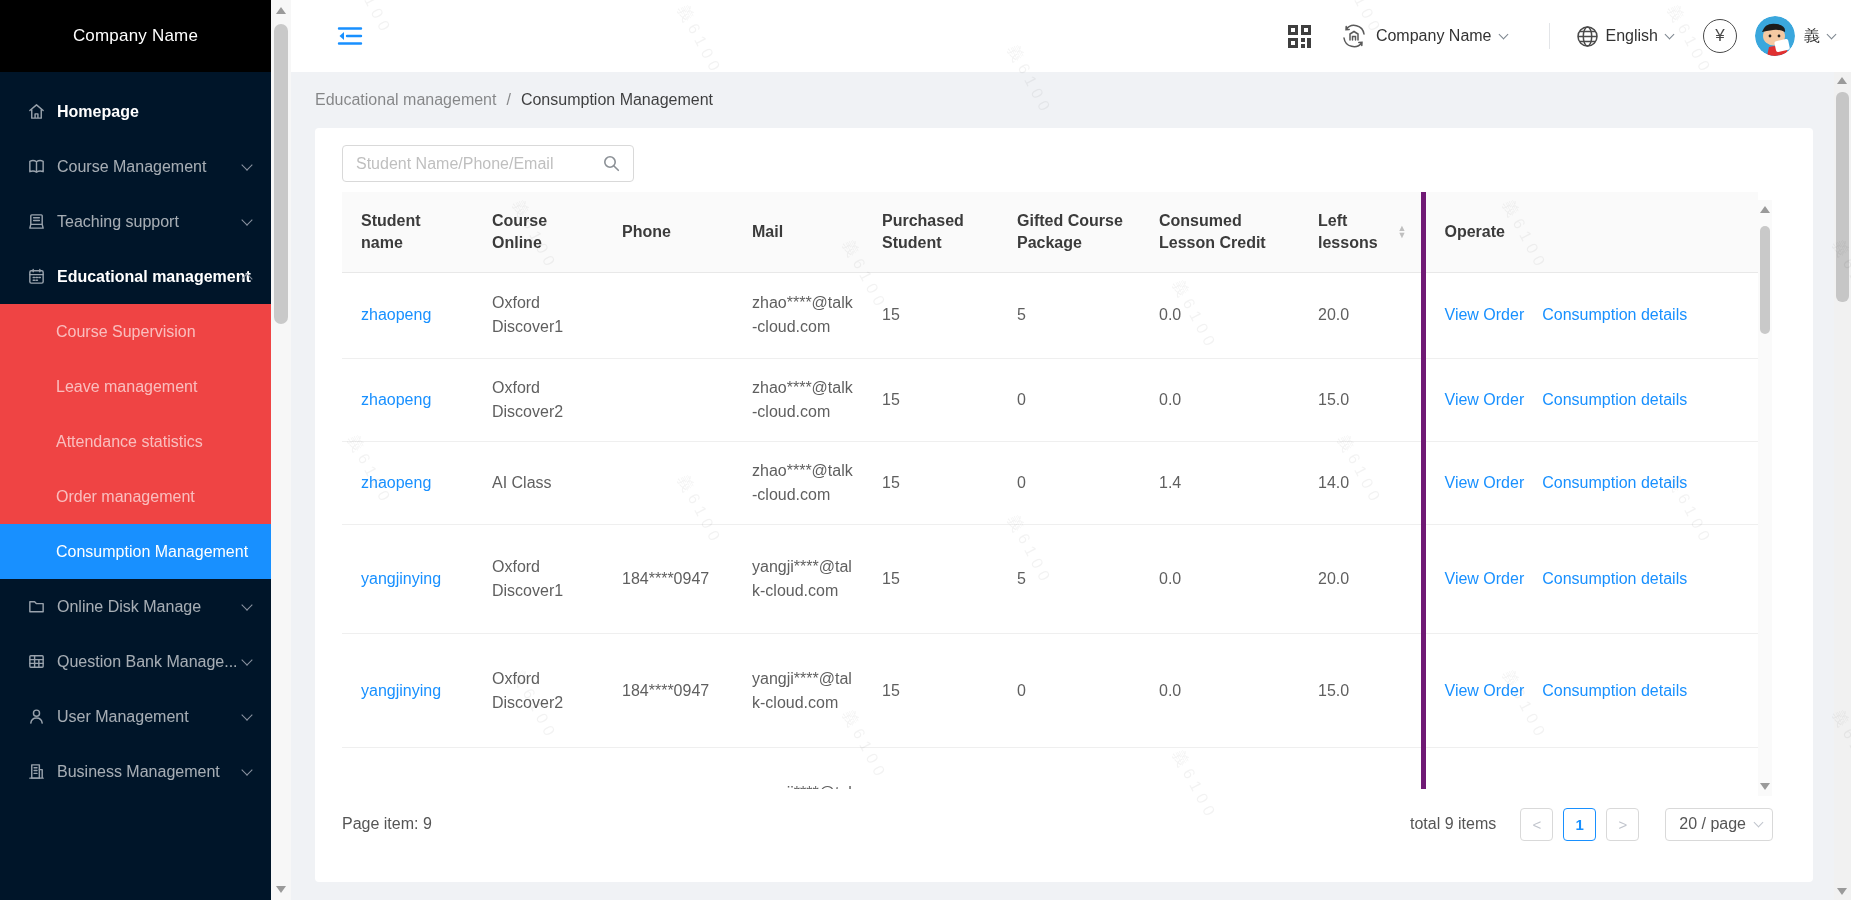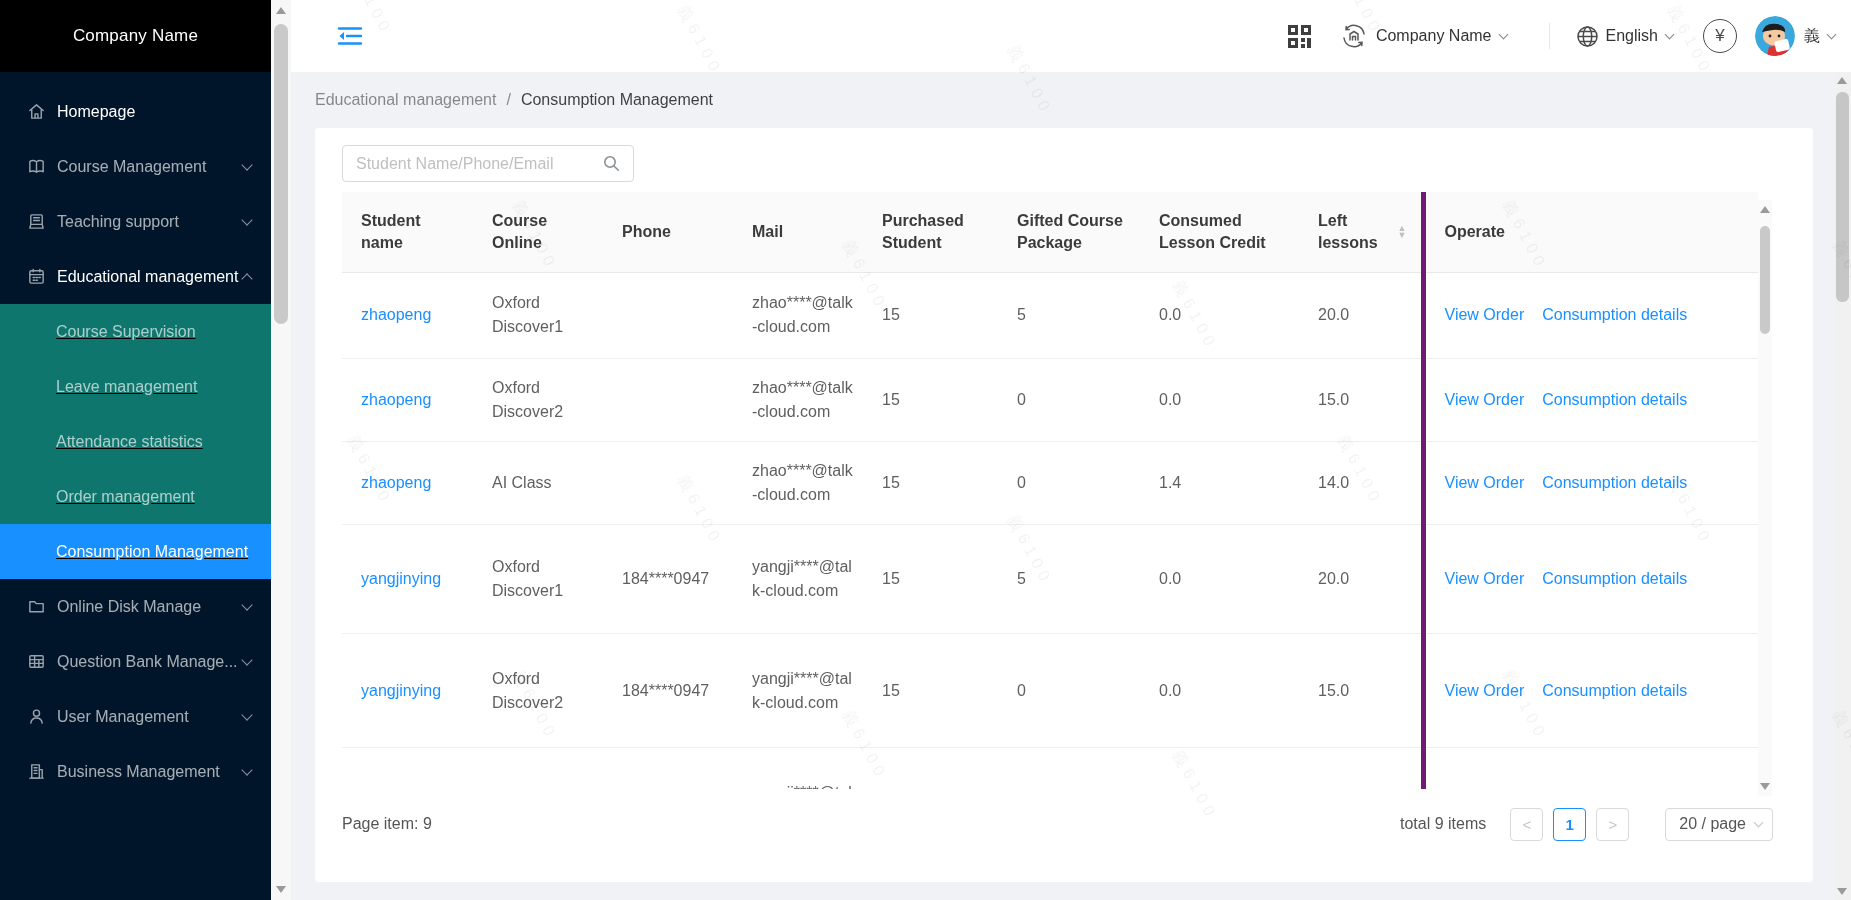--- a/index.html
+++ b/index.html
@@ -8,22 +8,22 @@
            background:#f0f2f5; font-family:"Liberation Sans", sans-serif; font-size:16px; }
 
   
   .sidebar{ position:absolute; left:0; top:0; width:271px; height:900px; background:#001529; z-index:2;}
   .logo{ height:72px; background:#000; color:#fff; display:flex; align-items:center; justify-content:center;
          font-size:17px; font-weight:500; letter-spacing:.2px;}
   .menu{ padding-top:12px; }
   .m-item{ position:relative; height:55px; display:flex; align-items:center; padding-left:27px;
            color:rgba(255,255,255,0.65); cursor:pointer; }
   .m-item .mi{ width:19px; height:19px; margin-right:11px; flex:0 0 auto; opacity:.9;}
-  .m-item.bright{ color:#fff; }
-  .sub-wrap{ background:#0f766e;text-decoration:underline; }
+  .m-item.bright{ color:#fff;font-weight:bold; }
+  .sub-wrap{ background:#ef4444; }
   .s-item{ height:55px; display:flex; align-items:center; padding-left:56px; color:rgba(255,255,255,0.65); cursor:pointer;}
   .s-item.selected{ background:#1890ff; color:#fff; }
   .chev{ position:absolute; right:20px; width:8px; height:8px; border-right:1.6px solid #8a93a0;
          border-bottom:1.6px solid #8a93a0; }
   .chev.down{ transform:rotate(45deg); margin-top:-4px;}
   .chev.up{ transform:rotate(-135deg); margin-top:4px;}
   svg.sic{ stroke:#aab2bb; fill:none; stroke-width:1.5; stroke-linecap:round; stroke-linejoin:round;}
 
   
   .sb-scroll{ position:absolute; left:271px; top:0; width:20px; height:900px; background:#f7f7f7; z-index:3;}
@@ -78,21 +78,21 @@
   .tb-scroll .arr{ left:2px; border-left-width:5px; border-right-width:5px;}
 
   .card-footer{ position:absolute; left:27px; right:40px; top:676px; height:40px;
                 display:flex; align-items:center; justify-content:space-between; color:#555;}
   .pager{ display:flex; align-items:center; }
   .pager .total{ margin-right:14px; }
   .pbtn{ width:33px; height:33px; border:1px solid #d9d9d9; border-radius:4px; background:#fff; display:flex;
          align-items:center; justify-content:center; color:#c0c4cc; margin-left:10px; cursor:pointer; font-size:15px;}
   .pbtn.page{ border-color:#1890ff; color:#1890ff; font-weight:bold;}
   .psel{ height:33px; border:1px solid #d9d9d9; border-radius:4px; background:#fff; display:flex; align-items:center;
-         padding:0 10px 0 13px; margin-left:36px; color:#555; cursor:pointer;}
+         padding:0 10px 0 13px; margin-left:26px; color:#555; cursor:pointer;}
   .psel .tchev{ margin-left:9px; border-color:#c0c4cc;}
 
   
   .win-scroll{ position:absolute; right:0; top:72px; width:17px; height:828px; background:#f1f1f1; z-index:4;}
   .win-scroll .thumb{ position:absolute; left:2px; width:13px; top:20px; height:210px; background:#c6c6c6; border-radius:6px;}
   .win-scroll .arr{ left:3px; }
 
   
   #watermarks{ position:absolute; left:291px; top:0; width:1560px; height:900px; pointer-events:none; z-index:6; overflow:hidden;}
   #watermarks span{ position:absolute; transform:rotate(62deg); color:rgba(0,0,0,0.05); font-size:16px; letter-spacing:5px; white-space:nowrap;}

